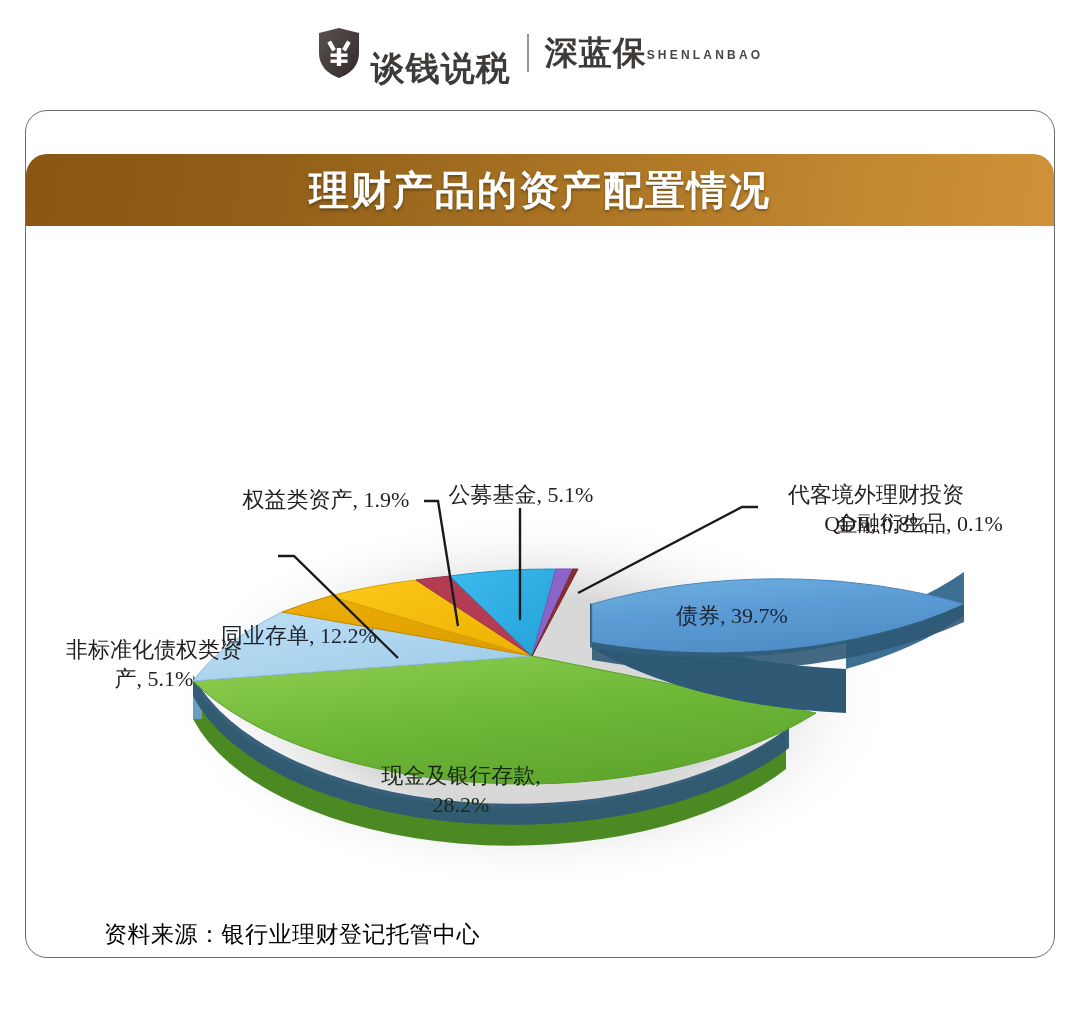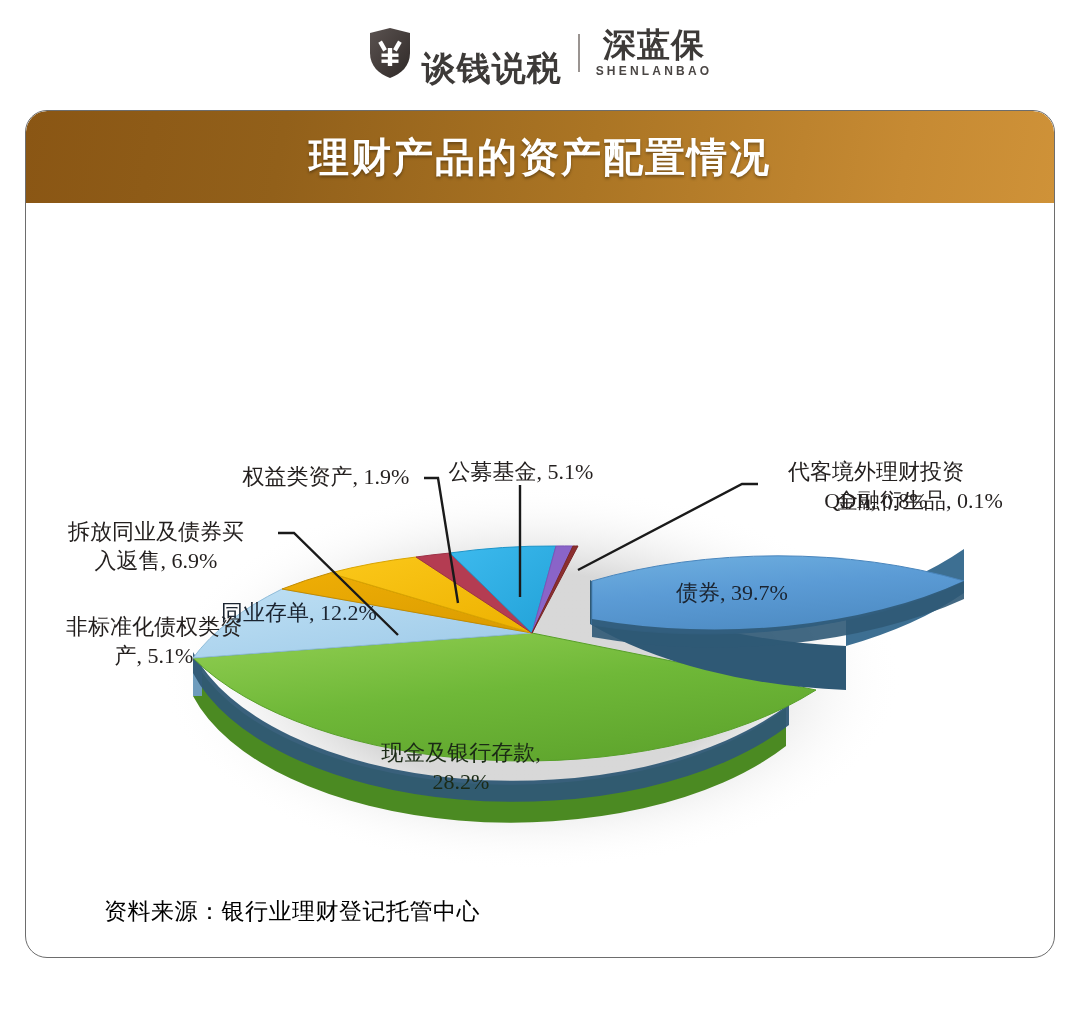--- a/index.html
+++ b/index.html
@@ -25,21 +25,21 @@
     font-weight:bold;
     font-size:34px;
     letter-spacing:1px;
     color:#3d3a38;
     line-height:1;
     margin-top:31px;
   }
   .logo-divider{
     width:2px;height:38px;background:#9a9491;flex:0 0 auto;margin:0 6px;
   }
-  .logo-right{display:flex;flex-direction:column;align-items:center;line-height:1;}
+  .logo-right{display:flex;flex-direction:row;align-items:center;line-height:1;}
   .logo-right .cn{
     font-family:"DejaVu Sans","Liberation Sans",sans-serif;
     font-weight:bold;font-size:33px;color:#3d3a38;letter-spacing:1px;
   }
   .logo-right .en{
     font-family:"Liberation Sans","DejaVu Sans",sans-serif;
     font-weight:bold;font-size:12px;color:#4a4644;letter-spacing:3.2px;
     margin-top:4px;
   }
 
@@ -48,24 +48,24 @@
     position:absolute;
     left:25px;top:110px;
     width:1030px;height:848px;
     border:1px solid #6d6d6d;
     border-radius:22px;
     background:#ffffff;
     box-sizing:border-box;
     overflow:hidden;
   }
   .card-header{
-    height:92px;
+    height:72px;
     background:linear-gradient(100deg,#8a5614 0%,#92601a 25%,#ab7524 55%,#c68a33 85%,#cf9238 100%);
     display:flex;align-items:center;justify-content:center;
-    border-top-left-radius:21px;border-top-right-radius:21px;
+    border-top-left-radius:21px;border-top-right-radius:21px;margin-top:43px;
   }
   .card-title{
     font-family:"DejaVu Sans","Liberation Sans",sans-serif;
     font-weight:bold;
     font-size:40px;
     color:#ffffff;
     letter-spacing:2px;
     text-shadow:0 2px 3px rgba(0,0,0,.35);
   }
   .chart-area{
@@ -235,24 +235,20 @@
 
     <div class="lbl c" style="left:390px;top:245px;width:210px;">
       <span>公募基金, 5.1%</span>
     </div>
 
     <div class="lbl c" style="left:705px;top:245px;width:290px;">
       <div>代客境外理财投资</div>
       <div>QDII, 0.8%</div>
     </div>
 
-    <div class="lbl c" style="left:10px;top:305px;width:240px;">
-      <div>拆放同业及债券买</div>
-      <div>入返售, 6.9%</div>
-    </div>
 
     <div class="lbl c" style="left:8px;top:400px;width:240px;">
       <div>非标准化债权类资</div>
       <div>产, 5.1%</div>
     </div>
 
     <div class="lbl" style="left:810px;top:283px;">
       <span>金融衍生品, 0.1%</span>
     </div>
 

